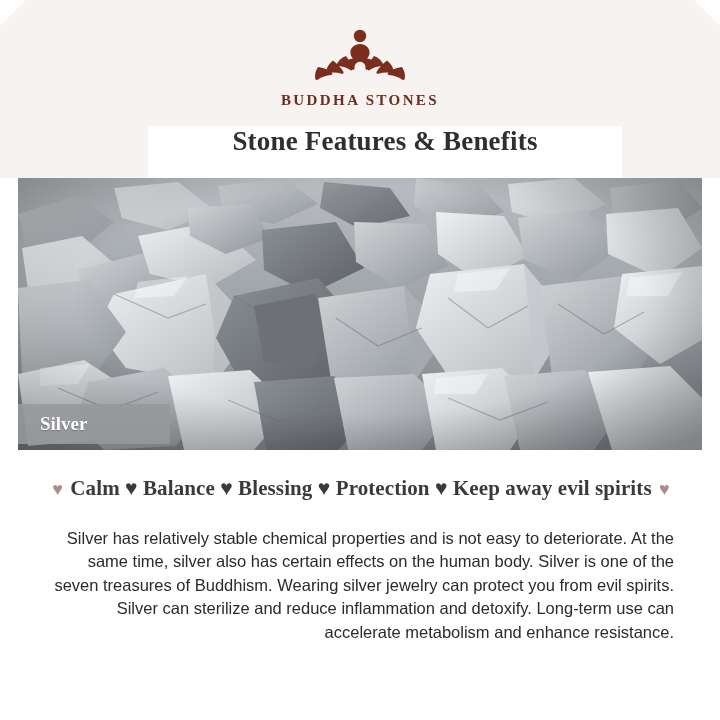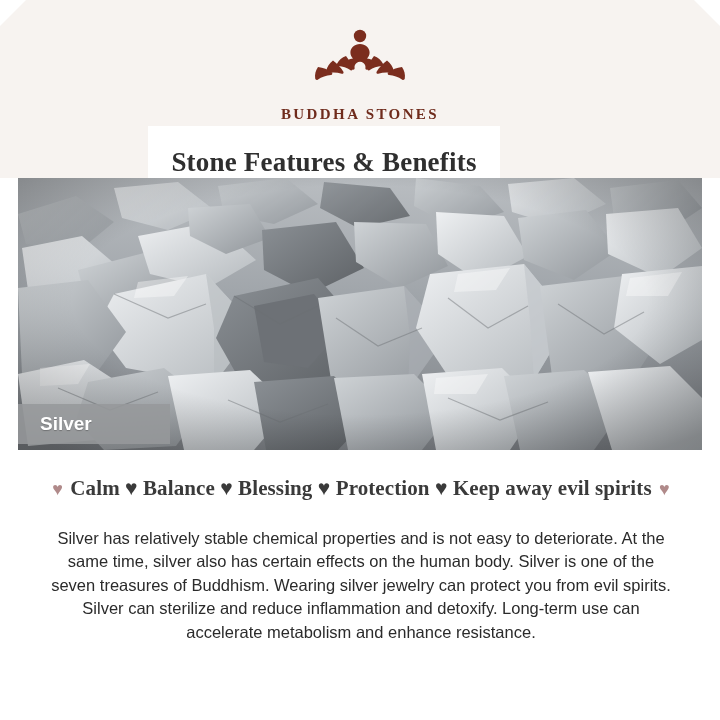--- a/index.html
+++ b/index.html
@@ -66,38 +66,38 @@
     justify-content: flex-start;
     padding-top: 22px;
     box-sizing: border-box;
   }
   .logo-mark {
     width: 164px;
     height: 64px;
     display: block;
   }
   .brand-name {
-    margin-top: 20px;
+    margin-top: 6px;
     font-size: 15px;
     letter-spacing: 2.4px;
     font-weight: bold;
     color: #6f2b1c;
     font-family: "Liberation Serif", serif;
   }
 
   
   .title-band {
     position: absolute;
     top: 126px;
     left: 148px;
-    width: 352px;
+    width: 474px;
     height: 52px;
     background: #ffffff;
     display: flex;
-    align-items: flex-end;
+    align-items: flex-start;
     justify-content: center;
     box-shadow: 0 0 0 0 rgba(0,0,0,0);
     z-index: 12;
   }
   .title-text {
     font-family: "Liberation Serif", serif;
     font-weight: bold;
     font-size: 27px;
     color: #2f2f2f;
     letter-spacing: 0.2px;
@@ -129,21 +129,21 @@
     background: rgba(150,152,155,0.88);
     display: flex;
     align-items: center;
     z-index: 14;
   }
   .stone-label span {
     color: #ffffff;
     font-size: 19px;
     font-weight: bold;
     padding-left: 22px;
-    font-family: Liberation Sans, sans-serif;
+    font-family: Liberation Serif, serif;
     text-shadow: 0 1px 1px rgba(0,0,0,0.25);
   }
 
   
   .body-panel {
     position: absolute;
     top: 450px;
     left: 18px;
     width: 684px;
     height: 218px;
@@ -165,21 +165,21 @@
   .heart {
     color: #b08a8a;
     font-size: 18px;
     padding: 0 2px;
   }
   .desc {
     font-family: "Liberation Sans", sans-serif;
     font-size: 16.5px;
     line-height: 1.42;
     color: #2b2b2b;
-    text-align: center;
+    text-align: right;
   }
 
   
   .bottom-strip {
     position: absolute;
     left: 0; right: 0; bottom: 0;
     height: 52px;
     background: #ffffff;
     z-index: 9;
   }

